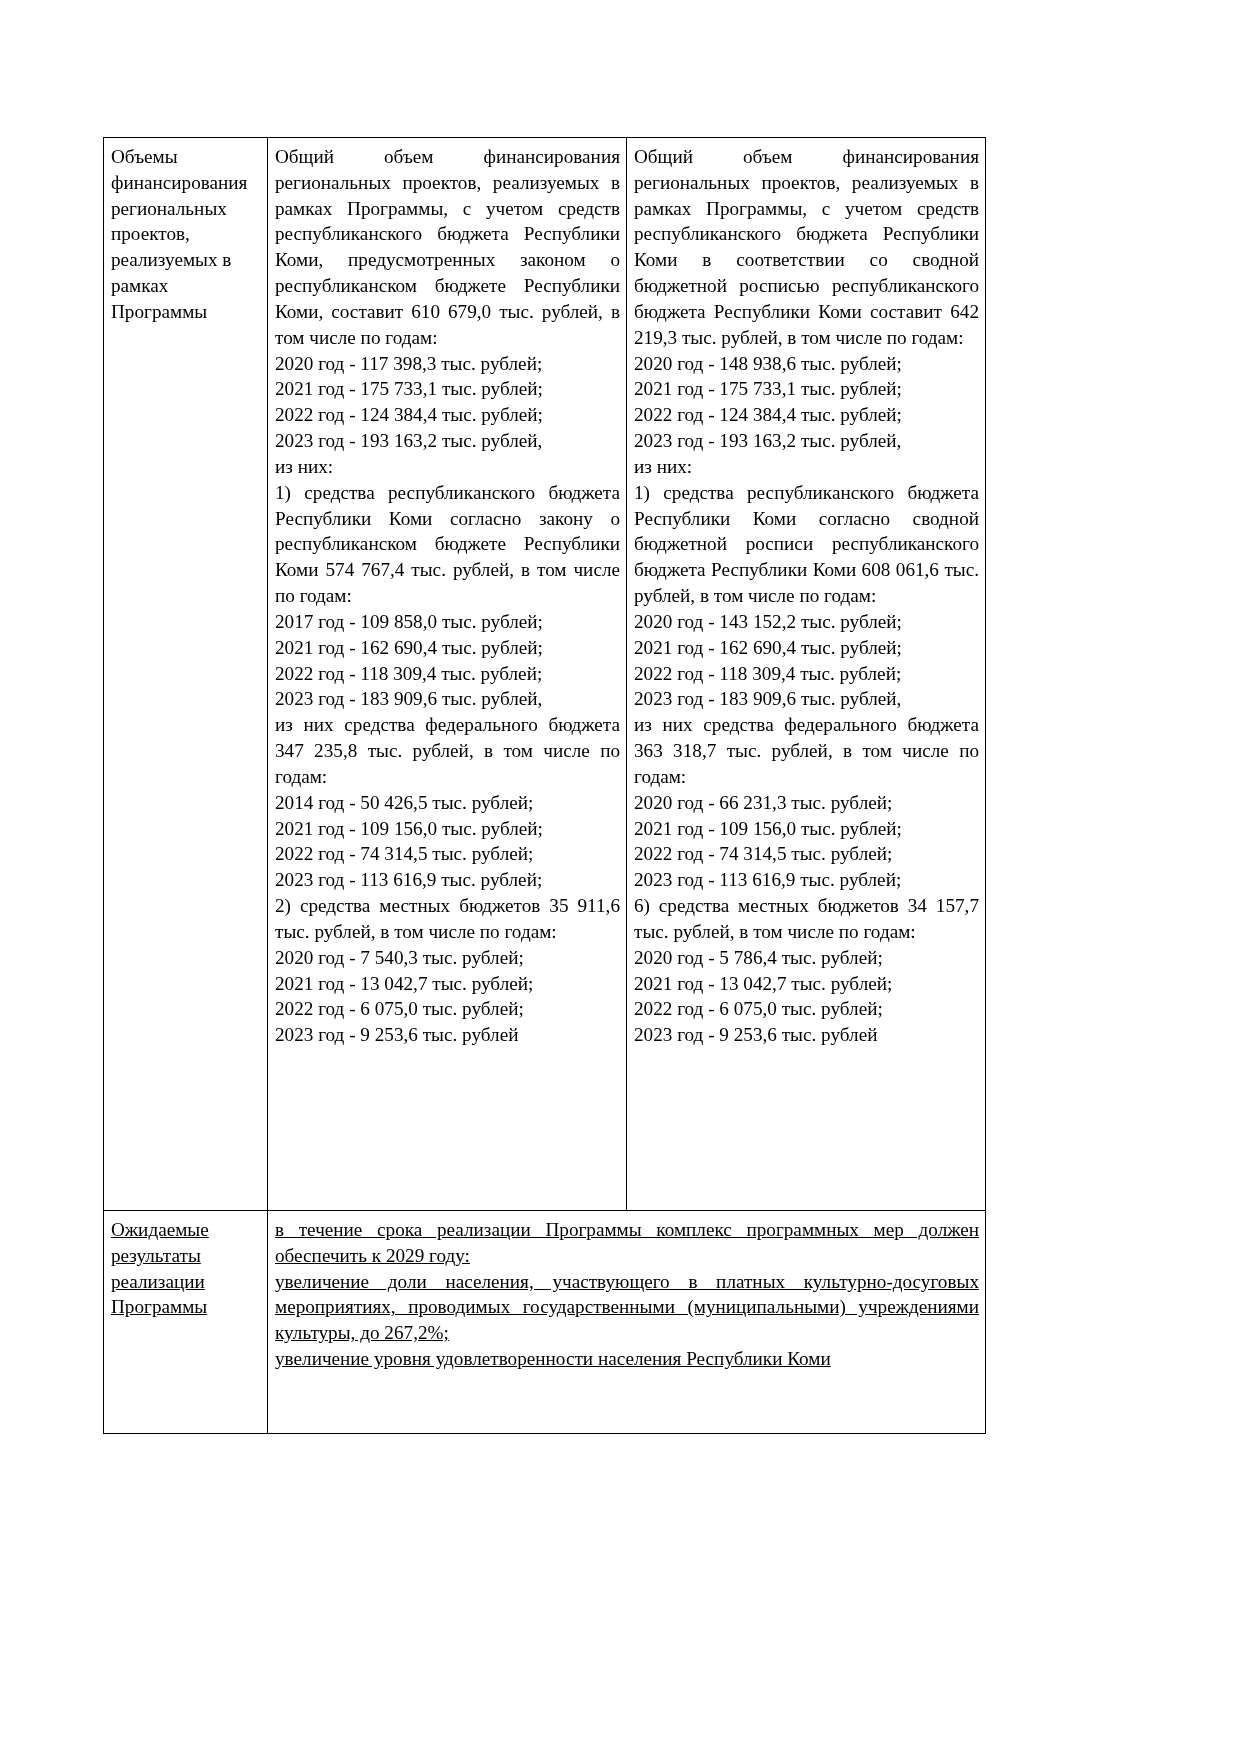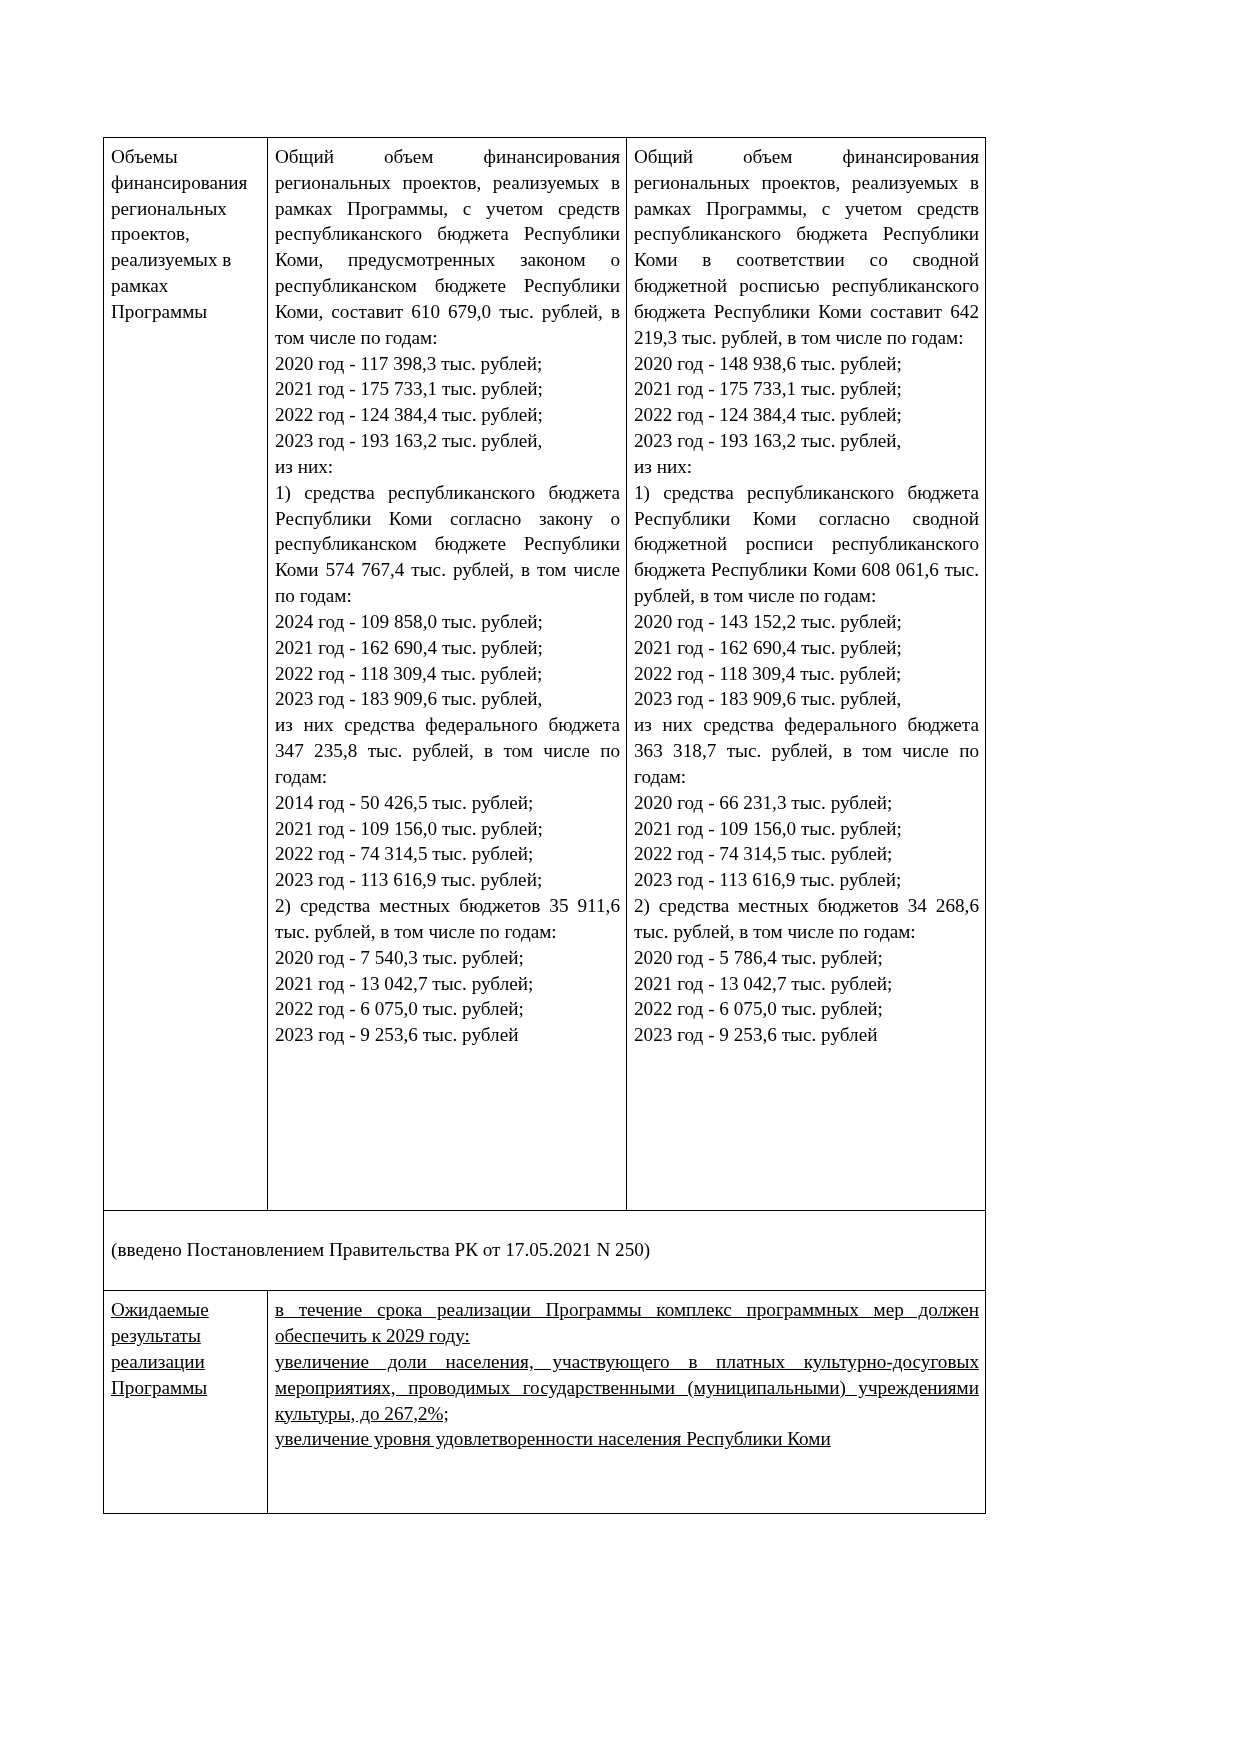--- a/index.html
+++ b/index.html
@@ -77,21 +77,21 @@
         </td>
 
         <td class="col-mid cell-body">
           <p class="just">Общий объем финансирования региональных проектов, реализуемых в рамках Программы, с учетом средств республиканского бюджета Республики Коми, предусмотренных законом о республиканском бюджете Республики Коми, составит 610 679,0 тыс. рублей, в том числе по годам:</p>
           <p class="plain">2020 год - 117 398,3 тыс. рублей;</p>
           <p class="plain">2021 год - 175 733,1 тыс. рублей;</p>
           <p class="plain">2022 год - 124 384,4 тыс. рублей;</p>
           <p class="plain">2023 год - 193 163,2 тыс. рублей,</p>
           <p class="plain">из них:</p>
           <p class="just">1) средства республиканского бюджета Республики Коми согласно закону о республиканском бюджете Республики Коми 574 767,4 тыс. рублей, в том числе по годам:</p>
-          <p class="plain">2024 год - 109 858,0 тыс. рублей;</p>
+          <p class="plain">2017 год - 109 858,0 тыс. рублей;</p>
           <p class="plain">2021 год - 162 690,4 тыс. рублей;</p>
           <p class="plain">2022 год - 118 309,4 тыс. рублей;</p>
           <p class="plain">2023 год - 183 909,6 тыс. рублей,</p>
           <p class="just">из них средства федерального бюджета 347 235,8 тыс. рублей, в том числе по годам:</p>
           <p class="plain">2014 год - 50 426,5 тыс. рублей;</p>
           <p class="plain">2021 год - 109 156,0 тыс. рублей;</p>
           <p class="plain">2022 год - 74 314,5 тыс. рублей;</p>
           <p class="plain">2023 год - 113 616,9 тыс. рублей;</p>
           <p class="just">2) средства местных бюджетов 35 911,6 тыс. рублей, в том числе по годам:</p>
           <p class="plain">2020 год - 7 540,3 тыс. рублей;</p>
@@ -110,33 +110,28 @@
           <p class="just">1) средства республиканского бюджета Республики Коми согласно сводной бюджетной росписи республиканского бюджета Республики Коми 608 061,6 тыс. рублей, в том числе по годам:</p>
           <p class="plain">2020 год - 143 152,2 тыс. рублей;</p>
           <p class="plain">2021 год - 162 690,4 тыс. рублей;</p>
           <p class="plain">2022 год - 118 309,4 тыс. рублей;</p>
           <p class="plain">2023 год - 183 909,6 тыс. рублей,</p>
           <p class="just">из них средства федерального бюджета 363 318,7 тыс. рублей, в том числе по годам:</p>
           <p class="plain">2020 год - 66 231,3 тыс. рублей;</p>
           <p class="plain">2021 год - 109 156,0 тыс. рублей;</p>
           <p class="plain">2022 год - 74 314,5 тыс. рублей;</p>
           <p class="plain">2023 год - 113 616,9 тыс. рублей;</p>
-          <p class="just">2) средства местных бюджетов 34 268,6 тыс. рублей, в том числе по годам:</p>
+          <p class="just">6) средства местных бюджетов 34 157,7 тыс. рублей, в том числе по годам:</p>
           <p class="plain">2020 год - 5 786,4 тыс. рублей;</p>
           <p class="plain">2021 год - 13 042,7 тыс. рублей;</p>
           <p class="plain">2022 год - 6 075,0 тыс. рублей;</p>
           <p class="plain">2023 год - 9 253,6 тыс. рублей</p>
         </td>
       </tr>
 
-      <tr class="note-row">
-        <td colspan="3">
-          <p class="plain">(введено Постановлением Правительства РК от 17.05.2021 N 250)</p>
-        </td>
-      </tr>
 
       <tr class="row-res">
         <td class="col-label cell-label">
           <p class="plain">Ожидаемые результаты реализации Программы</p>
         </td>
         <td class="col-mid cell-body" colspan="2">
           <p class="just">в течение срока реализации Программы комплекс программных мер должен обеспечить к 2029 году:</p>
           <p class="just">увеличение доли населения, участвующего в платных культурно-досуговых мероприятиях, проводимых государственными (муниципальными) учреждениями культуры, до 267,2%;</p>
           <p class="just">увеличение уровня удовлетворенности населения Республики Коми</p>
         </td>

